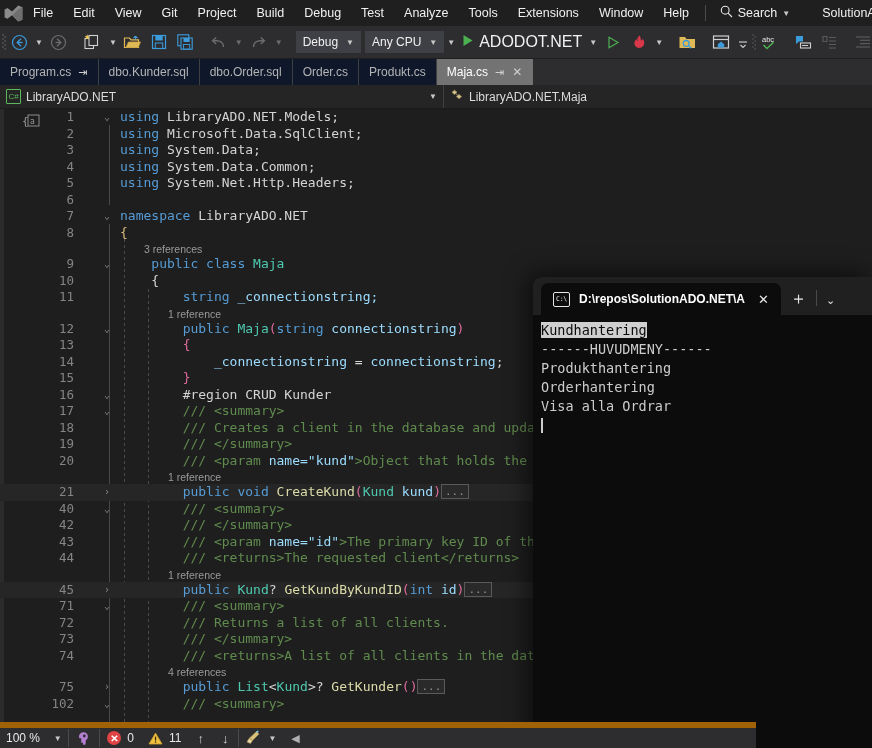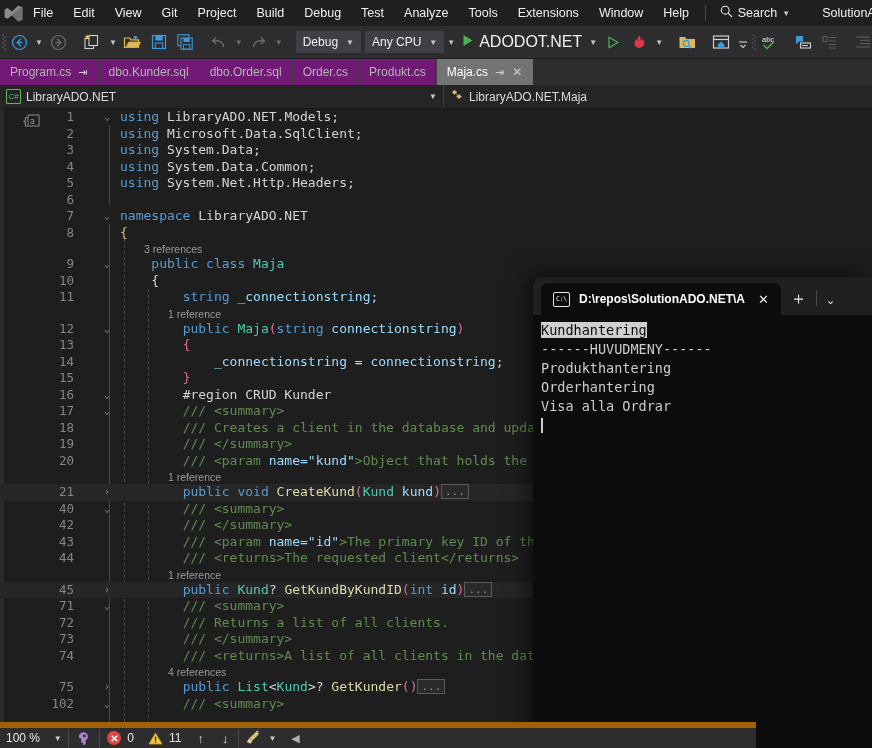--- a/index.html
+++ b/index.html
@@ -45,21 +45,21 @@
   .combo .ca{font-size:8px;color:#c8c8c8;margin-left:8px;}
   .start-btn{display:flex;align-items:center;gap:5px;font-size:16px;color:#f0f0f0;padding:0 4px;height:24px;border-radius:2px;}
 
   
   .tabstrip{
     height:26px;background:#2d2d30;display:flex;align-items:stretch;
     position:relative;z-index:5;
   }
   .tab{
     display:flex;align-items:center;gap:7px;padding:0 10px;
-    font-size:12px;color:#b4b4b4;background:#701a75;
+    font-size:12px;color:#b4b4b4;background:#0f172a;
     border-right:1px solid #3f3f42;white-space:nowrap;cursor:default;
   }
   .tab.active{background:#737373;color:#ffffff;border-right:none;justify-content:flex-end;}
   .tab .pin{font-size:11px;color:#cfcfcf;line-height:1;}
   .tab .xc{font-size:12px;color:#cfcfcf;line-height:1;padding:0 1px;}
 
   
   .navbar{
     height:23px;background:#252526;display:flex;align-items:stretch;
     border-bottom:1px solid #1b1b1c;position:relative;z-index:5;

